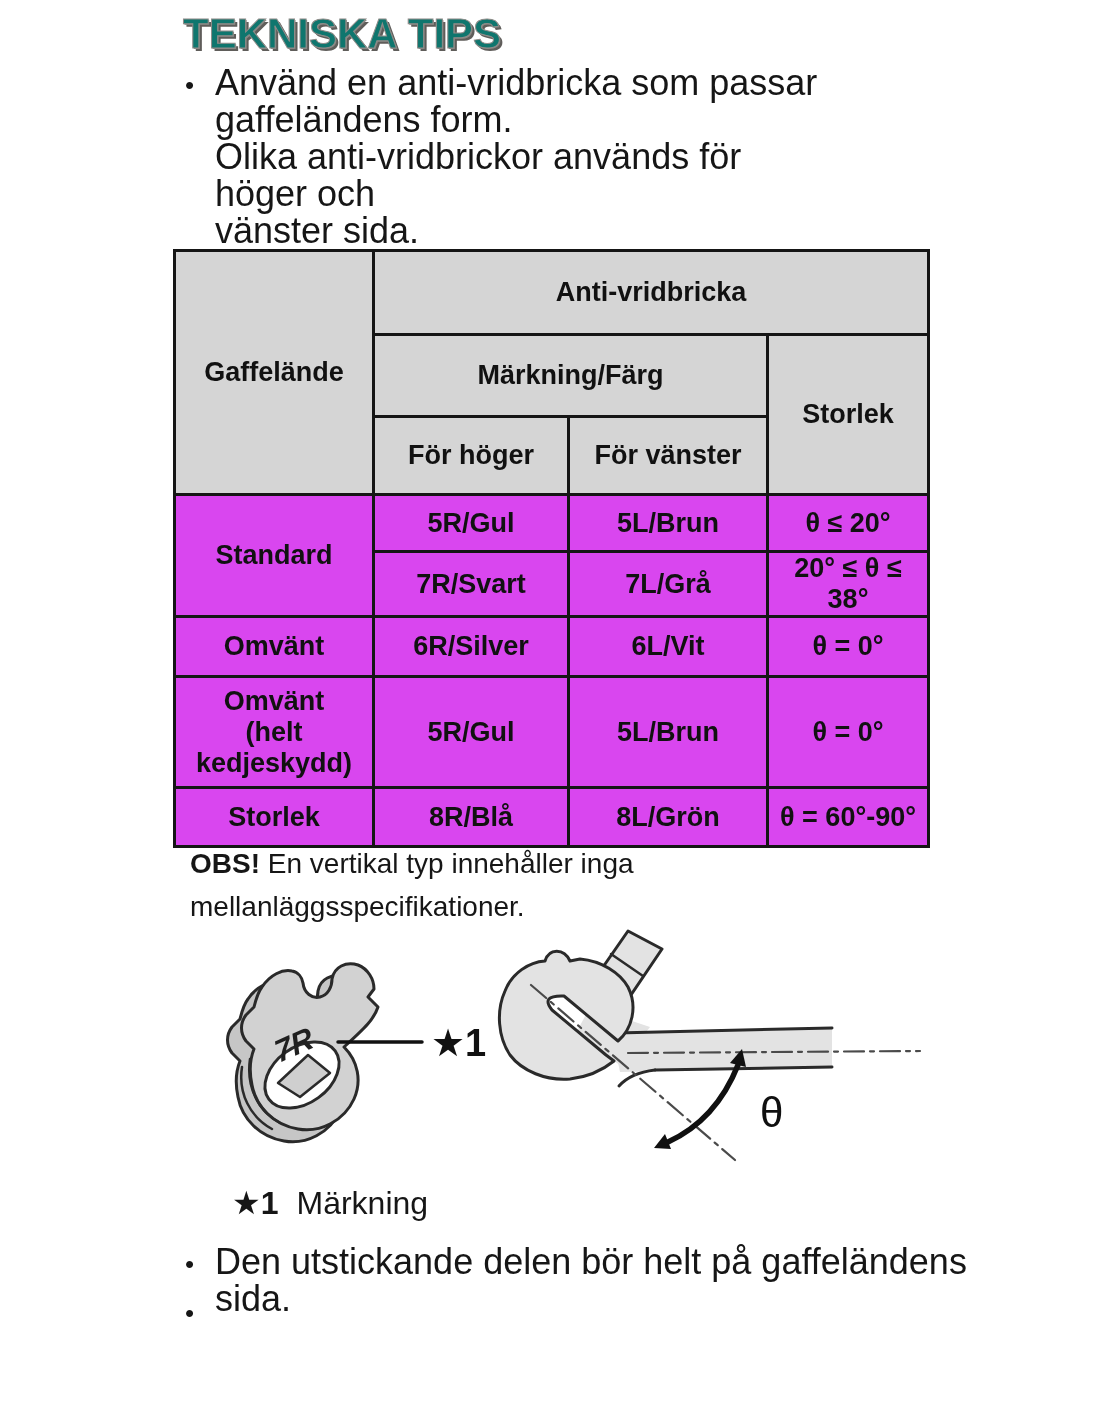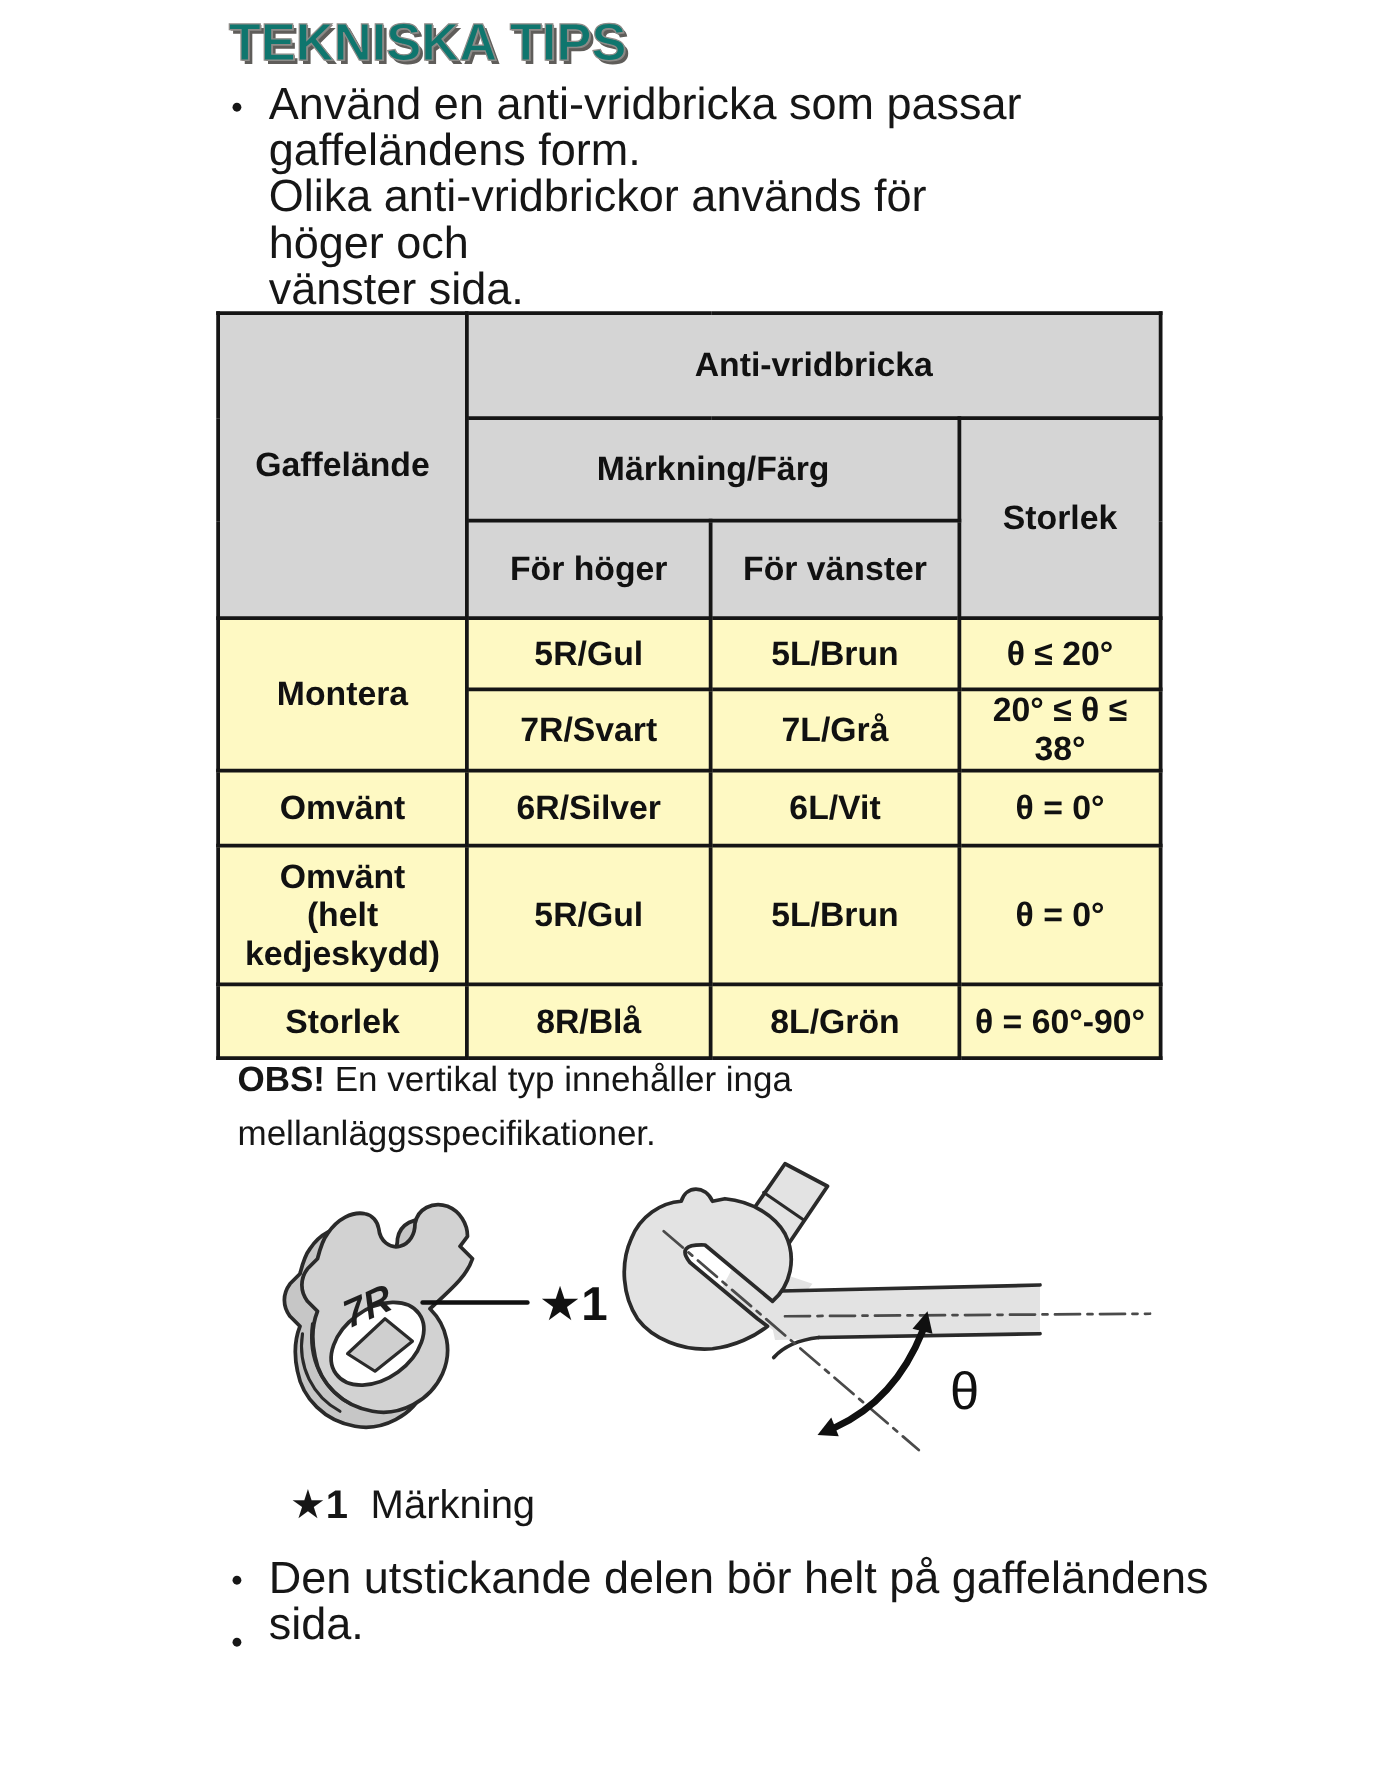--- a/index.html
+++ b/index.html
@@ -30,21 +30,21 @@
     position:absolute;left:173px;top:249px;
     border-collapse:collapse;table-layout:fixed;width:754px;
   }
   table.spec td,table.spec th{
     border:3px solid #151515;
     text-align:center;vertical-align:middle;
     font-size:27px;font-weight:bold;color:#111;
     padding:0 4px;white-space:pre-line;margin-top:32px;
   }
   table.spec th{background:#d5d5d5;}
-  table.spec td{background:#fef9c3;}
+  table.spec td{background:#d946ef;}
   
   .note{left:190px;top:842px;font-size:28px;line-height:43px;}
   .note b{font-weight:bold;}
   .note .note-body{white-space:pre-line;display:inline;}
   
   .caption{left:232px;top:1184px;font-size:32px;}
   .caption b{font-weight:bold;margin-right:18px;}
   
   .figure-wrap{left:150px;top:915px;width:950px;height:275px;}
   svg text{font-family:"Liberation Sans","DejaVu Sans",sans-serif;}
@@ -76,21 +76,21 @@
   </tr>
   <tr style="height:82px">
     <th colspan="2">Märkning/Färg</th>
     <th rowspan="2">Storlek</th>
   </tr>
   <tr style="height:78px">
     <th>För höger</th>
     <th>För vänster</th>
   </tr>
   <tr style="height:57px">
-    <td rowspan="2">Montera</td>
+    <td rowspan="2">Standard</td>
     <td>5R/Gul</td>
     <td>5L/Brun</td>
     <td>θ ≤ 20°</td>
   </tr>
   <tr style="height:62px">
     <td>7R/Svart</td>
     <td>7L/Grå</td>
     <td>20° ≤ θ ≤ 38°</td>
   </tr>
   <tr style="height:60px">

